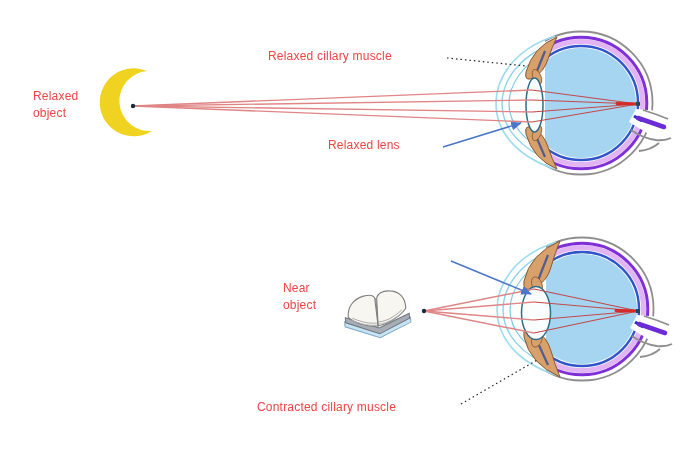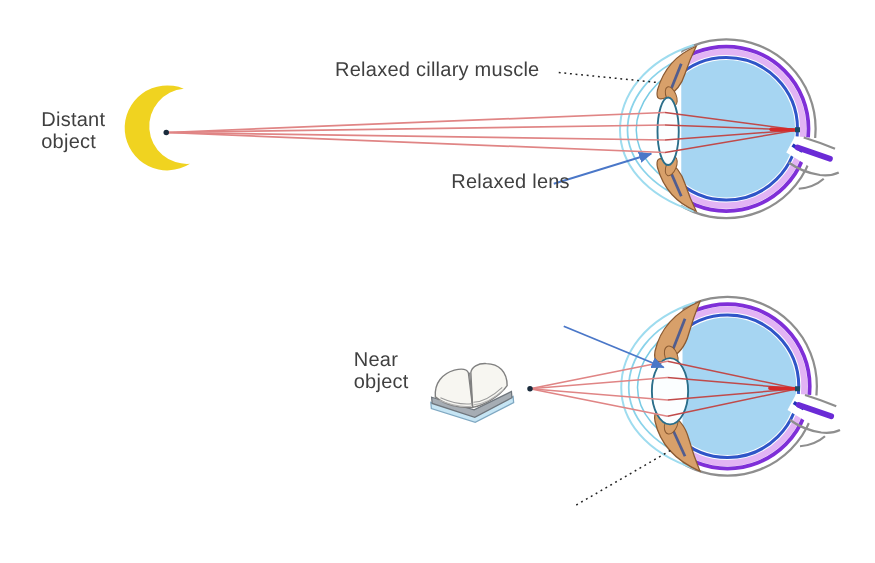--- a/index.html
+++ b/index.html
@@ -2,21 +2,21 @@
 <html><head>
 <meta charset="utf-8">
 <style>
   html,body{margin:0;padding:0;background:#fff;}
   .stage{
     position:relative;width:700px;height:450px;background:#fff;
     font-family:"Liberation Sans",sans-serif;overflow:hidden;
   }
   .stage svg{position:absolute;left:0;top:0;}
   .label{
-    position:absolute;font-size:16px;line-height:17px;color:#404040;
+    position:absolute;font-size:12px;line-height:17px;color:#ef4444;
     letter-spacing:.2px;white-space:nowrap;
   }
 </style>
 </head>
 <body>
 
 <div class="stage">
 
   <svg width="700" height="450" viewBox="0 0 700 450">
     <defs>
@@ -116,27 +116,28 @@
       </g>
       <circle cx="424" cy="311" r="2.2" fill="#1A2B3C"></circle>
       <rect x="636" y="309" width="4" height="4" fill="#1D4A63"></rect>
 
       <path d="M451 261 L531 294" fill="none" stroke="#4A77C8" stroke-width="1.5" marker-end="url(#arrB)"></path>
       <path d="M461 404 L537 360" fill="none" stroke="#222222" stroke-width="1.2" stroke-dasharray="1.5 3"></path>
     </g>
   </svg>
 
   <div class="label" style="left:33px;top:88px">
-    <div>Distant</div>
+    <div>Relaxed</div>
     <div>object</div>
   </div>
 
   <div class="label" style="left:268px;top:48px">Relaxed cillary muscle</div>
 
-  <div class="label" style="left:361px;top:137px">Relaxed lens</div>
+  <div class="label" style="left:328px;top:137px">Relaxed lens</div>
 
 
   <div class="label" style="left:283px;top:280px">
     <div>Near</div>
     <div>object</div>
   </div>
 
+  <div class="label" style="left:257px;top:399px">Contracted cillary muscle</div>
 </div>
 
 </body></html>

